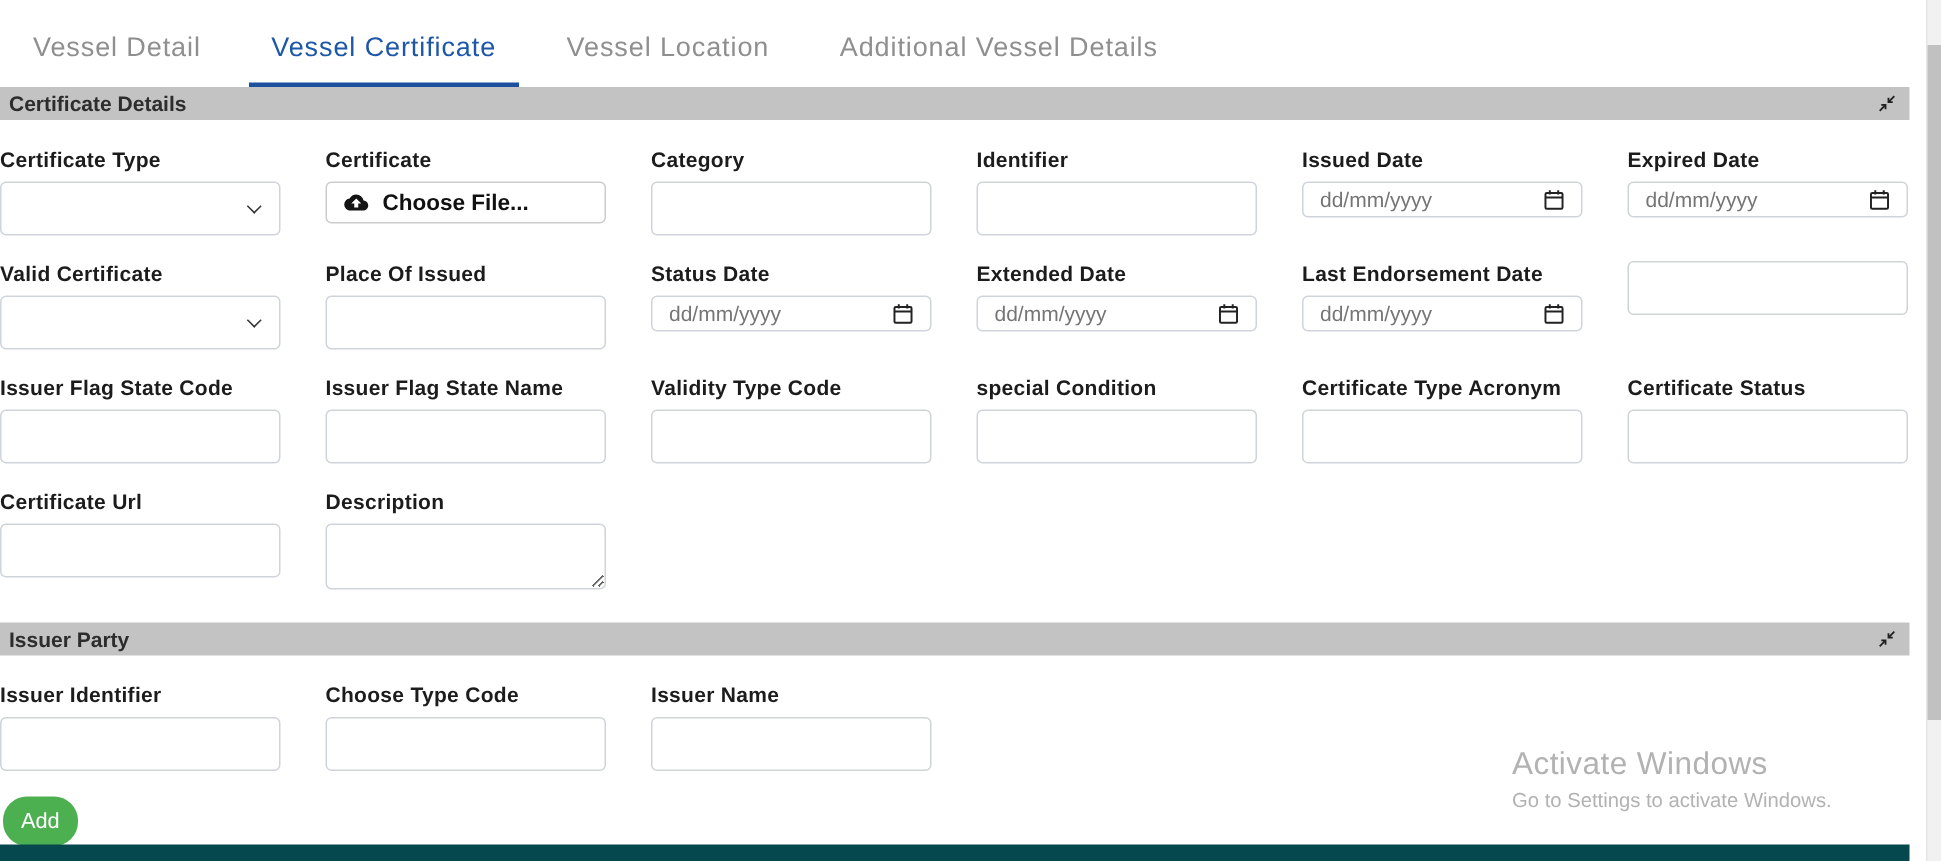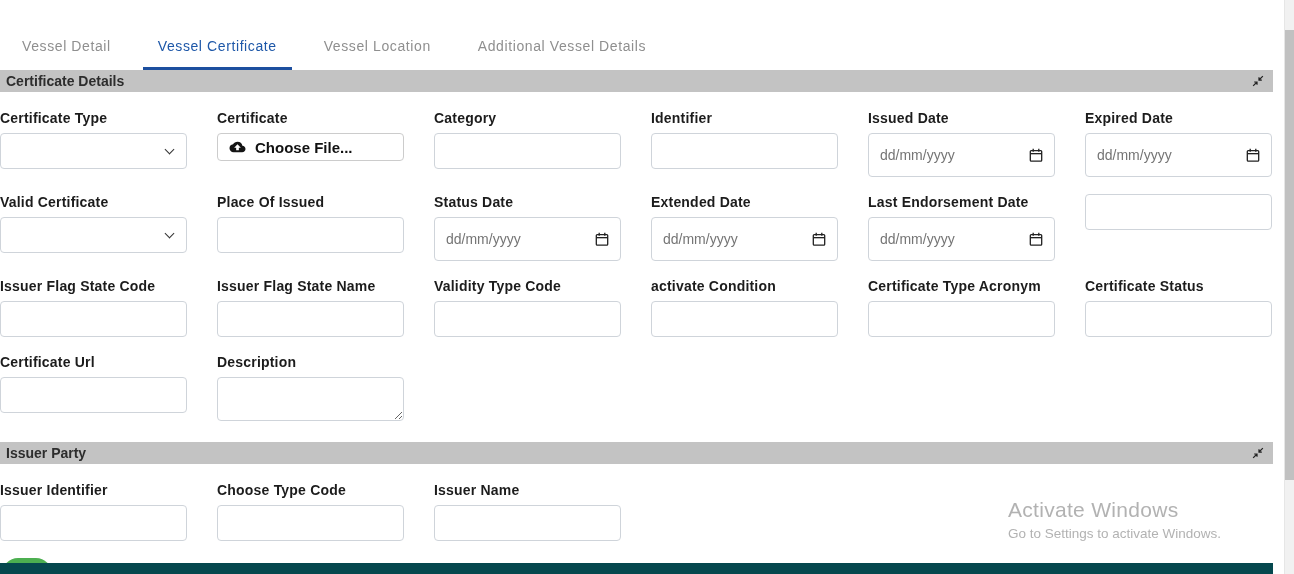--- a/index.html
+++ b/index.html
@@ -6,21 +6,21 @@
   html,body { width:1294px; height:574px; }
   body {
     position: relative; overflow: hidden; background: #ffffff;
     font-family: "Liberation Sans", sans-serif; color:#1c1c1c;
   }
   .page { position:absolute; left:0; top:0; width:1273px; }
 
   
   .tab-bar { display:flex; padding-left:7px; }
   .tab {
-    padding:38px 15px 13px; margin-right:17px; font-size:14px;
+    padding:21px 15px 13px; margin-right:17px; font-size:18px;
     letter-spacing:.6px; color:#8f8f8f; border-bottom:3px solid transparent;
     cursor:pointer; white-space:nowrap;
   }
   .tab.active { color:#1d57a8; border-bottom-color:#1d4f9f; }
 
   
   .section-header {
     position:relative; height:22px; background:#c3c3c3; color:#2d2d2d;
     font-weight:bold; font-size:14px; line-height:22px; padding-left:6px;
   }
@@ -38,21 +38,21 @@
     font-size:14px; font-family:inherit; background:#fff;
   }
   .text-input { height:36px; padding:0 12px; }
   .select-wrap { position:relative; }
   .select-wrap select { height:36px; padding:0 26px 0 12px; appearance:none; -webkit-appearance:none; }
   .chev {
     position:absolute; right:14px; top:13px; width:7px; height:7px;
     border-right:1.7px solid #333; border-bottom:1.7px solid #333;
     transform:rotate(45deg); pointer-events:none;
   }
-  .date-box { height:44px; display:flex; align-items:center; padding:0 11px; cursor:text; }
+  .date-box { height:24px; display:flex; align-items:center; padding:0 11px; cursor:text; }
   .date-ph { flex:1; color:#757575; font-size:14px; }
   .cal-icon { line-height:0; }
   .file-btn {
     width:100%; height:28px; display:flex; align-items:center; gap:8px;
     border:1px solid #ccc; border-radius:4px; background:#fff;
     font-weight:bold; font-size:15px; color:#111; padding:8px 10px;
     font-family:inherit; cursor:pointer;
   }
   .cloud { line-height:0; }
   textarea.desc { height:44px; padding:6px 12px; resize:both; }
@@ -172,21 +172,21 @@
                   <line x1="4.8" y1="0.8" x2="4.8" y2="4.2"></line>
                   <line x1="11.2" y1="0.8" x2="11.2" y2="4.2"></line>
                   <line x1="1.5" y1="6.4" x2="14.5" y2="6.4"></line>
                 </svg></span>
             </div>
           </div>
           <div class="field"><input type="text" class="text-input" style=""></div>
           <div class="field"><label>Issuer Flag State Code</label><input type="text" class="text-input" style=""></div>
           <div class="field"><label>Issuer Flag State Name</label><input type="text" class="text-input" style=""></div>
           <div class="field"><label>Validity Type Code</label><input type="text" class="text-input" style=""></div>
-          <div class="field"><label>activate Condition</label><input type="text" class="text-input" style=""></div>
+          <div class="field"><label>special Condition</label><input type="text" class="text-input" style=""></div>
           <div class="field"><label>Certificate Type Acronym</label><input type="text" class="text-input" style=""></div>
           <div class="field"><label>Certificate Status</label><input type="text" class="text-input" style=""></div>
           <div class="field"><label>Certificate Url</label><input type="text" class="text-input" style=""></div>
           <div class="field"><label>Description</label><textarea class="desc" style=""></textarea></div>
         </div>
       </section>
       <section>
         <div class="section-header"><span>Issuer Party</span><span class="compress"><svg width="12" height="12" viewBox="0 0 16 16" fill="none" stroke="#222" stroke-width="1.6">
               <path d="M14.5 1.5 9.3 6.7M9.3 2.9v3.8h3.8M1.5 14.5 6.7 9.3M6.7 13.1V9.3H2.9"></path>
             </svg></span></div>

